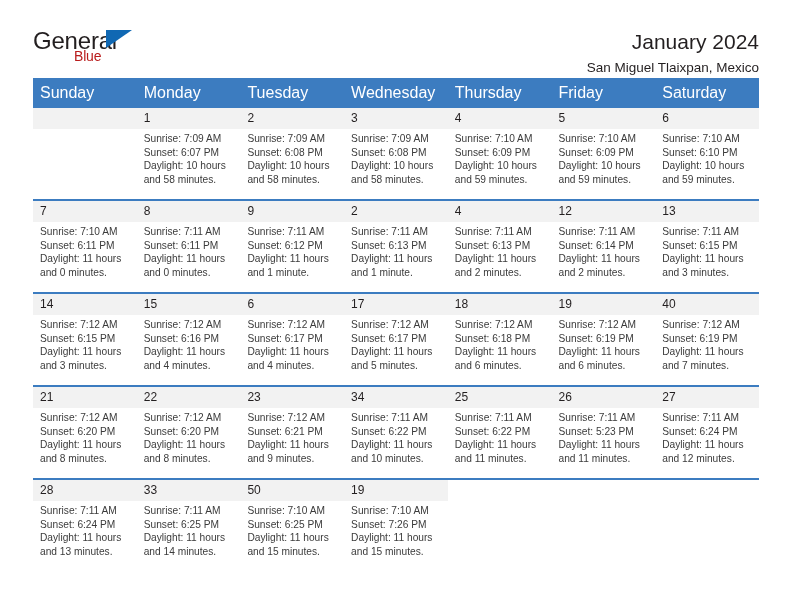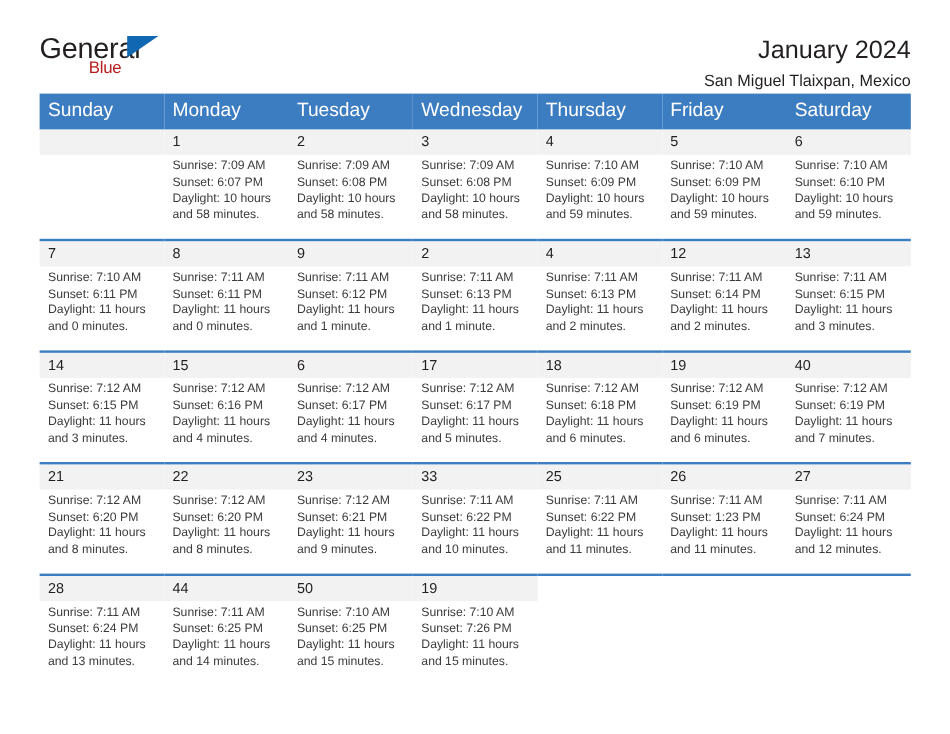--- a/index.html
+++ b/index.html
@@ -437,21 +437,21 @@
               <div class="info">
                 <div>Sunrise: 7:12 AM</div>
                 <div>Sunset: 6:21 PM</div>
                 <div>Daylight: 11 hours</div>
                 <div>and 9 minutes.</div>
               </div>
             </div>
           </td>
           <td class="cell">
             <div class="cell-inner">
-              <div class="daynum">33</div>
+              <div class="daynum">34</div>
               <div class="info">
                 <div>Sunrise: 7:11 AM</div>
                 <div>Sunset: 6:22 PM</div>
                 <div>Daylight: 11 hours</div>
                 <div>and 10 minutes.</div>
               </div>
             </div>
           </td>
           <td class="cell">
             <div class="cell-inner">
@@ -462,21 +462,21 @@
                 <div>Daylight: 11 hours</div>
                 <div>and 11 minutes.</div>
               </div>
             </div>
           </td>
           <td class="cell">
             <div class="cell-inner">
               <div class="daynum">26</div>
               <div class="info">
                 <div>Sunrise: 7:11 AM</div>
-                <div>Sunset: 1:23 PM</div>
+                <div>Sunset: 5:23 PM</div>
                 <div>Daylight: 11 hours</div>
                 <div>and 11 minutes.</div>
               </div>
             </div>
           </td>
           <td class="cell">
             <div class="cell-inner">
               <div class="daynum">27</div>
               <div class="info">
                 <div>Sunrise: 7:11 AM</div>
@@ -494,21 +494,21 @@
               <div class="info">
                 <div>Sunrise: 7:11 AM</div>
                 <div>Sunset: 6:24 PM</div>
                 <div>Daylight: 11 hours</div>
                 <div>and 13 minutes.</div>
               </div>
             </div>
           </td>
           <td class="cell">
             <div class="cell-inner">
-              <div class="daynum">44</div>
+              <div class="daynum">33</div>
               <div class="info">
                 <div>Sunrise: 7:11 AM</div>
                 <div>Sunset: 6:25 PM</div>
                 <div>Daylight: 11 hours</div>
                 <div>and 14 minutes.</div>
               </div>
             </div>
           </td>
           <td class="cell">
             <div class="cell-inner">

